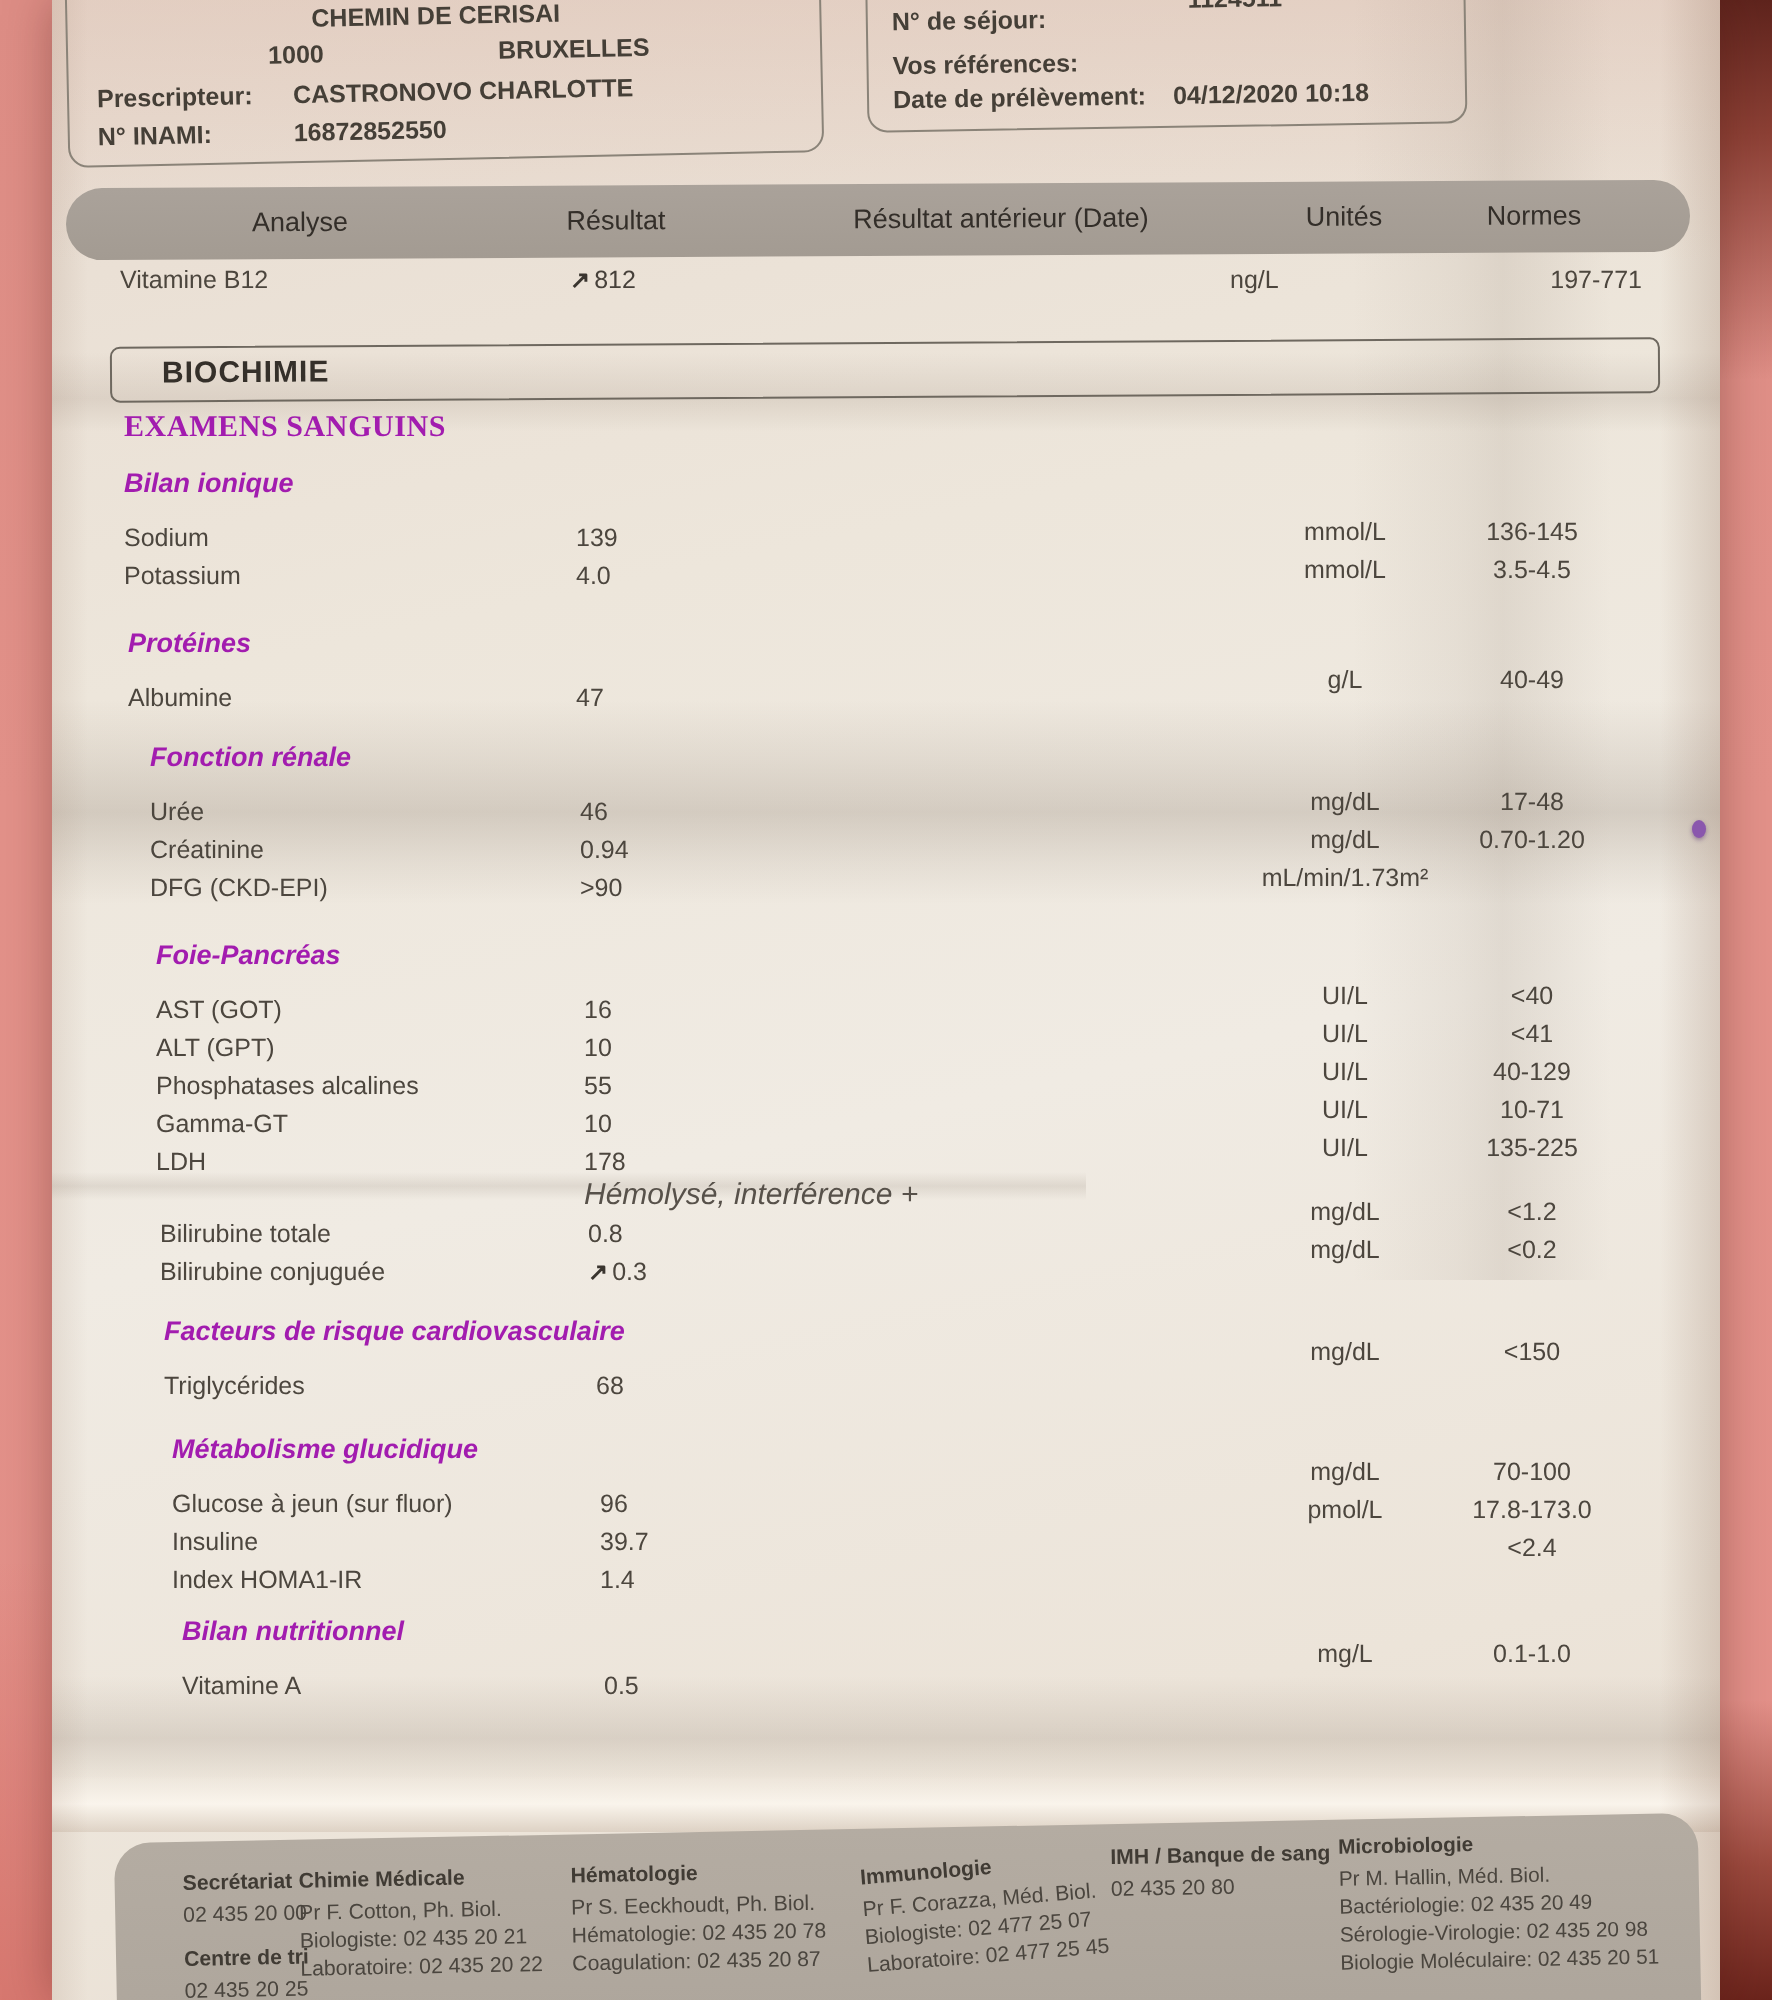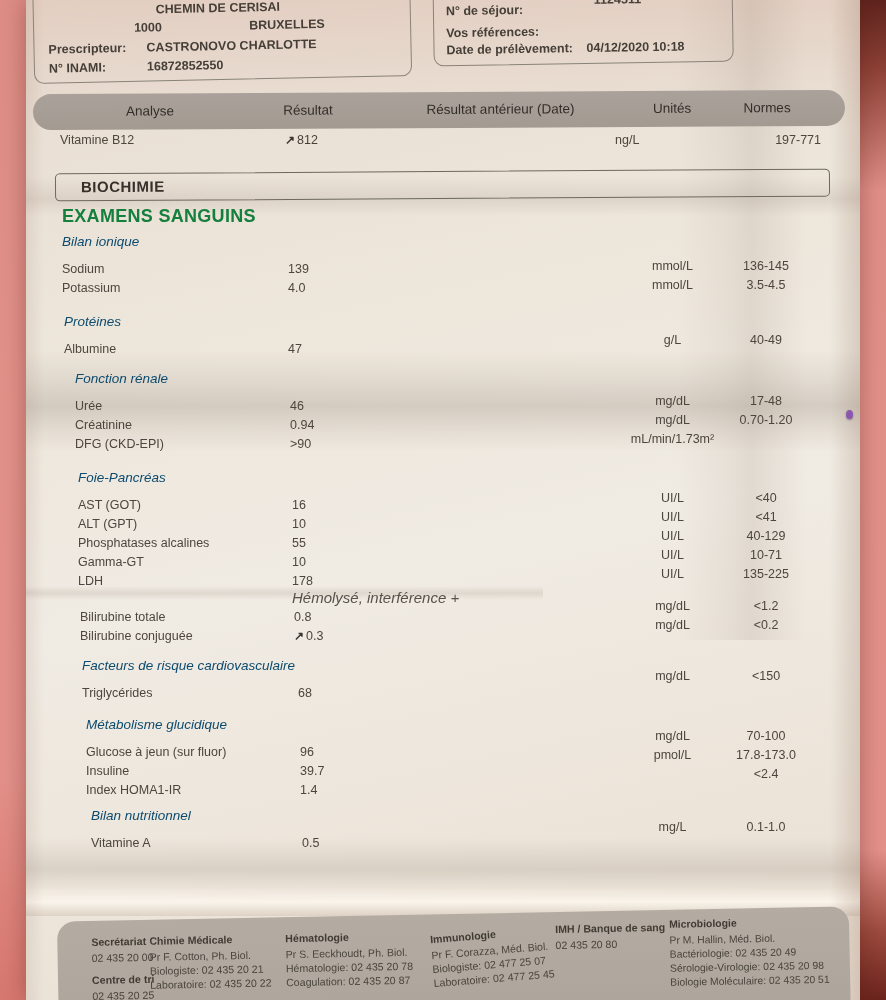--- a/index.html
+++ b/index.html
@@ -70,36 +70,36 @@
   .r-result{left:285px;color:#46403a;}
   .r-unit{left:615px;width:115px;}
   .r-norm{left:711px;width:110px;text-align:right;}
   .b12-row{position:absolute;left:0;top:133px;width:886px;height:20px;}
 
   
   .biochimie-box{position:absolute;left:55px;top:171px;width:773px;height:26px;
     border:1.5px solid #6e685f;border-radius:5px;transform:rotate(-0.35deg);}
   .biochimie-title{position:absolute;left:25px;top:4px;font-size:15px;font-weight:bold;
     letter-spacing:.5px;color:#35302a;}
-  .subtitle{position:absolute;left:62px;top:206px;font-size:18px;font-weight:bold;
-    letter-spacing:.3px;color:#15803d;}
+  .subtitle{position:absolute;left:62px;top:206px;font-size:15px;font-weight:bold;
+    letter-spacing:.3px;color:#a21caf;font-family:Liberation Serif, serif;}
 
   
   #sections{position:absolute;left:0;top:234px;width:886px;}
   .section{position:relative;margin-bottom:10px;--ind:62px;--res:288px;--ush:0px;}
   .section:nth-child(1){margin-bottom:14px;--ind:62px;--res:288px;--ush:-3px;}
   .section:nth-child(2){margin-bottom:10px;--ind:64px;--res:288px;--ush:-9px;}
   .section:nth-child(3){margin-bottom:14px; --ind:75px;--res:290px;--ush:-5px;}
   .section:nth-child(4){margin-bottom:2px; --ind:78px;--res:292px;--ush:-7px;}
   .section:nth-child(5){margin-bottom:10px;--ind:80px;--res:294px;--ush:-11px;}
   .section:nth-child(6){margin-bottom:12px;--ind:82px;--res:298px;--ush:-17px;}
   .section:nth-child(7){margin-bottom:6px; --ind:86px;--res:300px;--ush:-16px;}
   .section:nth-child(8){margin-bottom:6px; --ind:91px;--res:302px;--ush:-16px;}
   .sec-heading{height:22px;margin-bottom:6px;padding-left:var(--ind);
-    font-size:13.5px;font-weight:normal;font-style:italic;color:#0c4a6e;}
+    font-size:13.5px;font-weight:bold;font-style:italic;color:#a21caf;}
   .row{position:relative;height:19px;}
   .row.has-note{height:34px;}
   .row .name{left:var(--ind);}
   .row .result{left:var(--res);}
   .row .u,.row .n{transform:translateY(var(--ush));}
   .row .u{left:615px;width:115px;text-align:center;}
   .row .n{left:711px;width:110px;text-align:center;}
   .note{position:absolute;left:var(--res);top:15px;font-size:15px;font-style:italic;
     color:#57514a;white-space:nowrap;}
 

